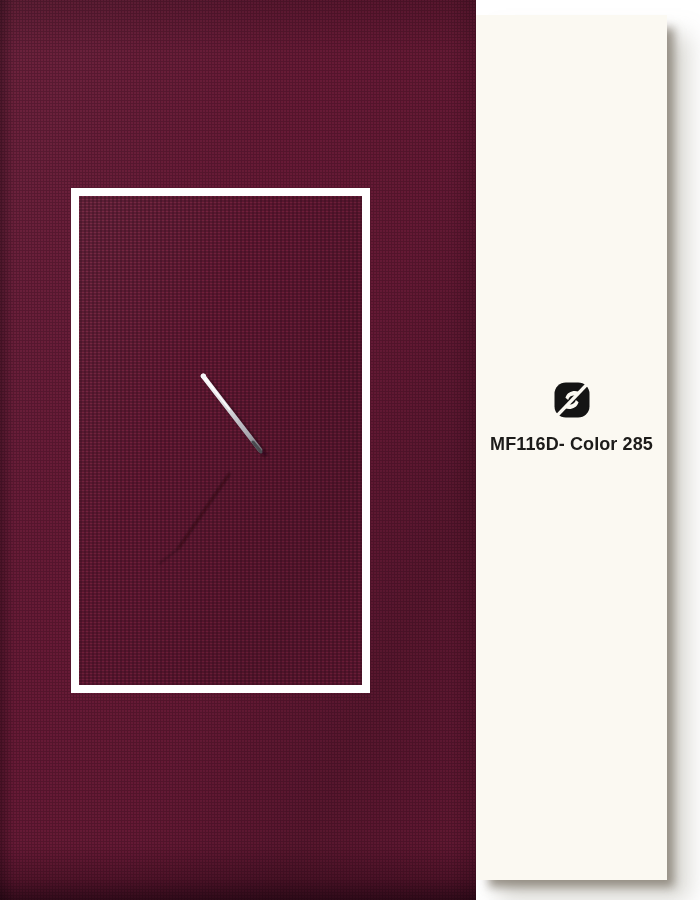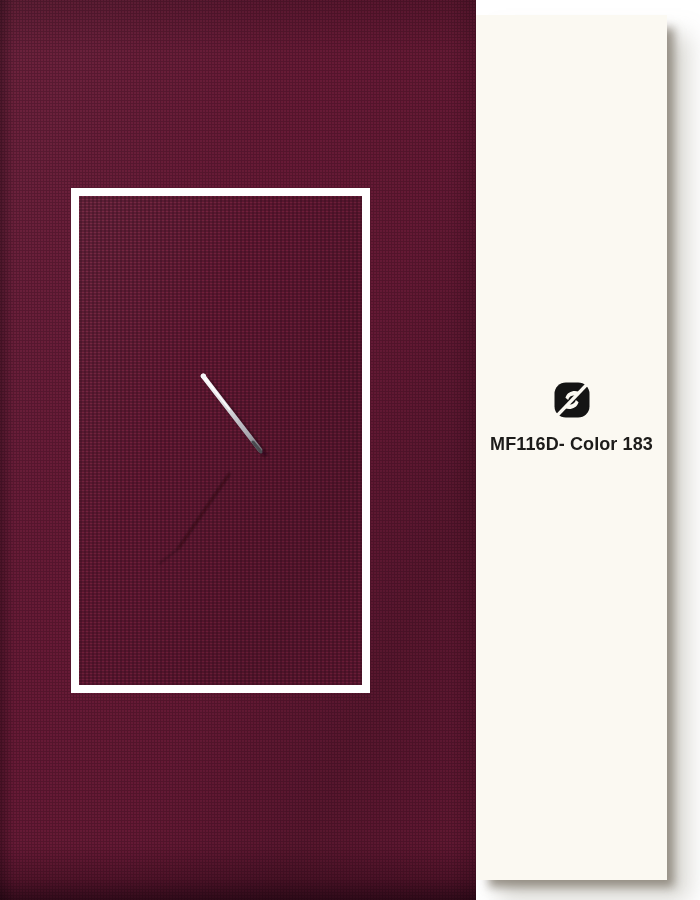--- a/index.html
+++ b/index.html
@@ -98,16 +98,16 @@
   <div class="card">
     <svg class="logo" viewBox="0 0 48 48" xmlns="http://www.w3.org/2000/svg">
       <rect x="4" y="4" width="40" height="40" rx="13" fill="#141414"></rect>
 
       <line x1="2" y1="47" x2="46" y2="1" stroke="#fbf9f2" stroke-width="4"></line>
 
       <path d="M 16.5,21.5 C 18.5,14.5 26,12.5 31.5,14.5 L 29.5,19.5 C 25,18 20.8,19.6 19.6,24 Z" fill="#fbf9f2"></path>
 
       <path d="M 31.5,26.5 C 29.5,33.5 22,35.5 16.5,33.5 L 18.5,28.5 C 23,30 27.2,28.4 28.4,24 Z" fill="#fbf9f2"></path>
     </svg>
-    <div class="code">MF116D- Color 183</div>
+    <div class="code">MF116D- Color 285</div>
   </div>
 
 </div>
 
 </body></html>

